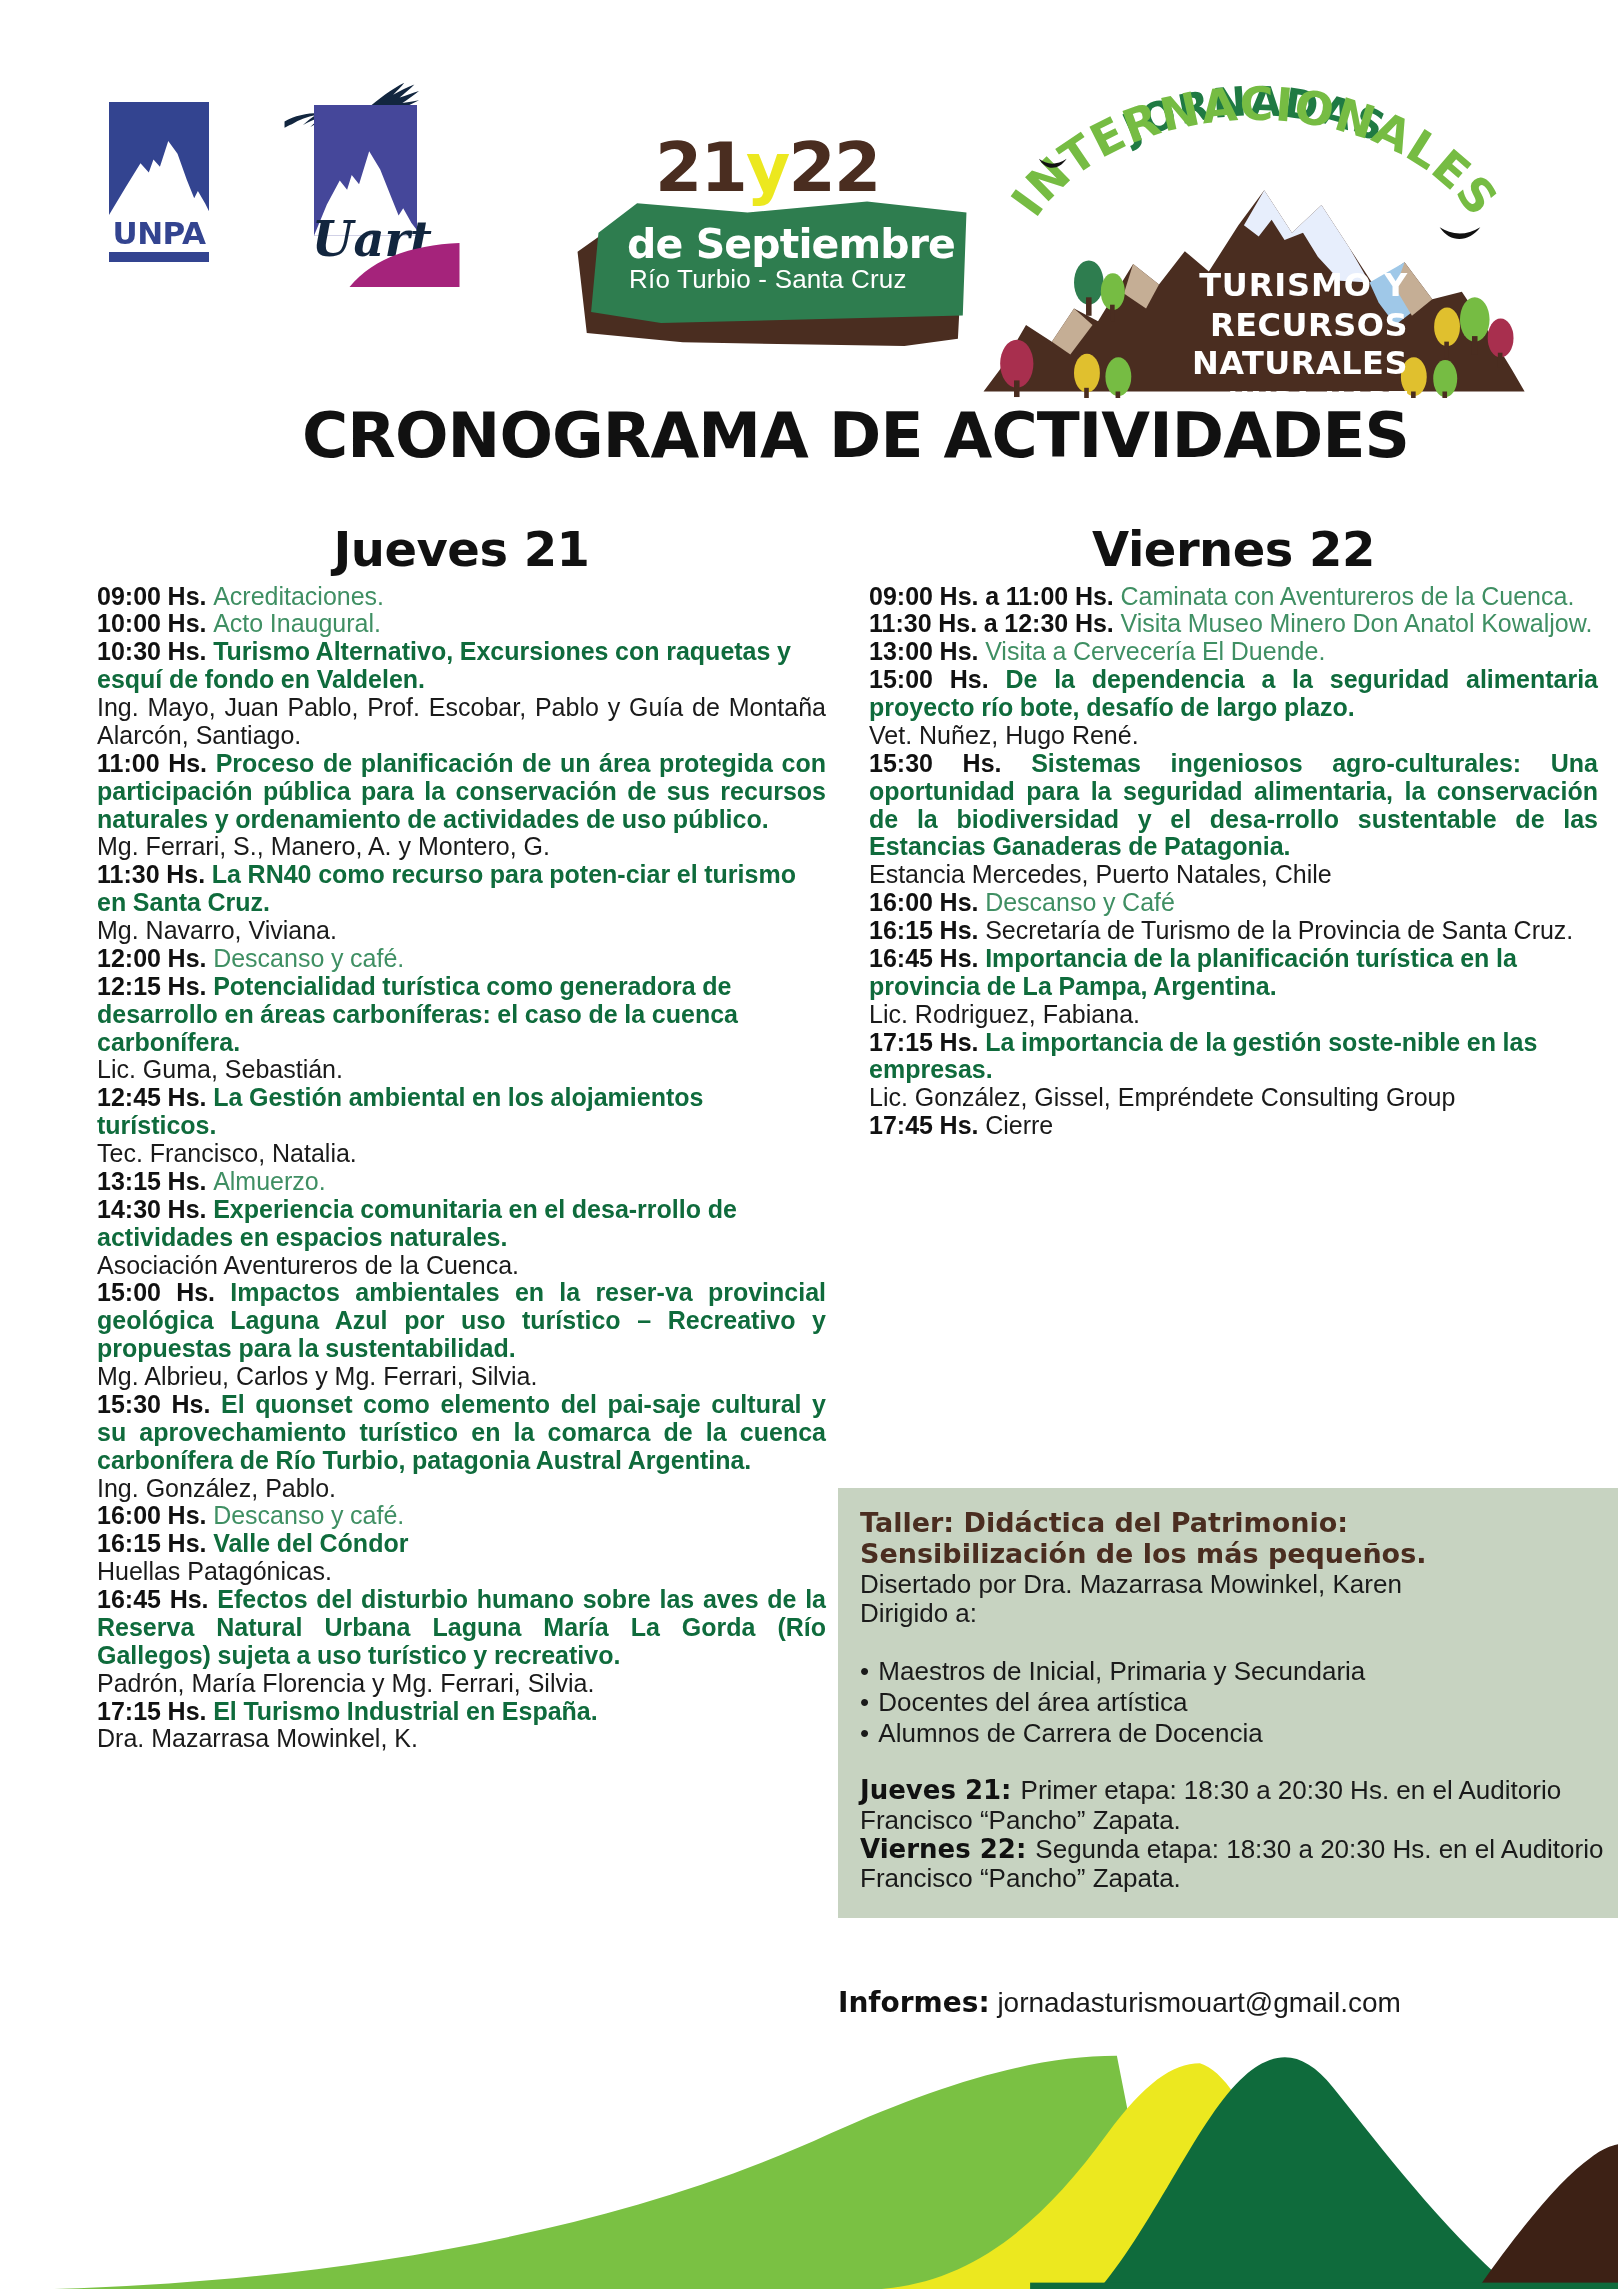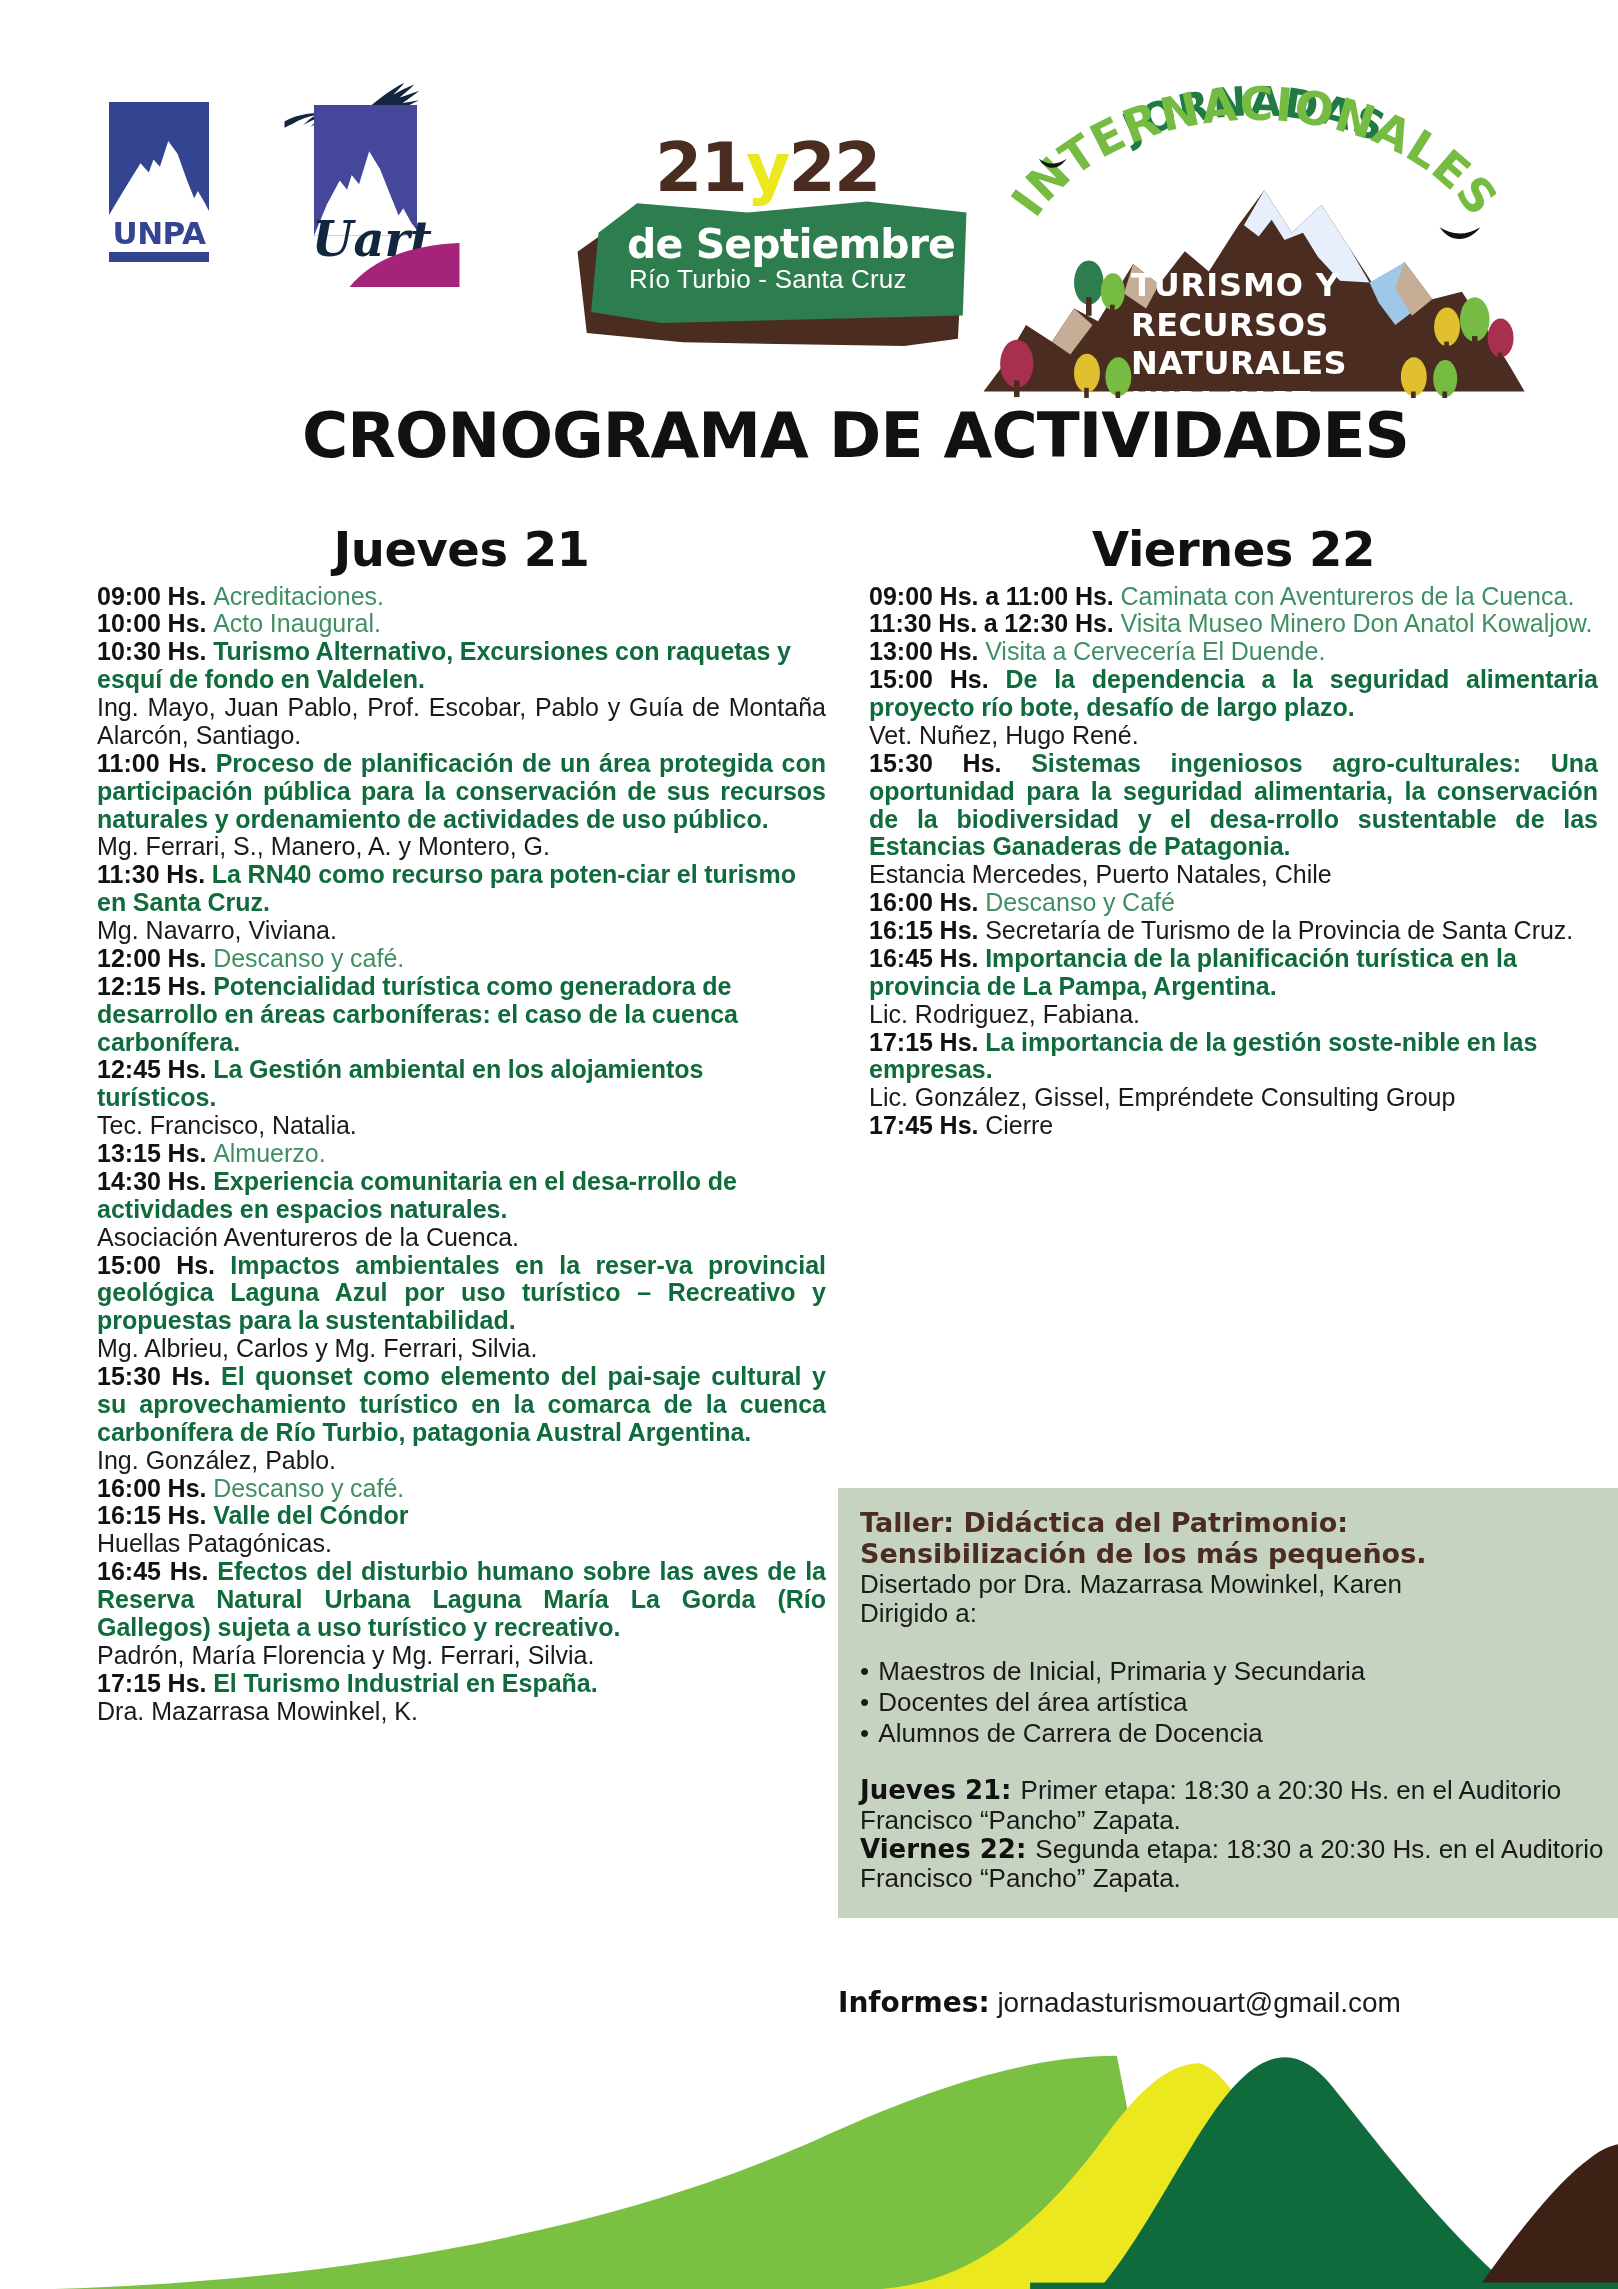--- a/index.html
+++ b/index.html
@@ -46,21 +46,21 @@
     font-family:"Liberation Sans", sans-serif;font-size:26px;color:#ffffff;letter-spacing:0.2px;
   }
 
   
   .event-logo{position:absolute;left:969px;top:35px;width:572px;height:360px;}
   .event-logo .arc-jorn{
     position:absolute;left:0;top:0;width:572px;height:185px;
   }
   .el-txt{font-family:"DejaVu Sans", sans-serif;font-weight:bold;}
   .event-logo .band{
-    position:absolute;left:162px;top:231px;width:277px;text-align:left;
+    position:absolute;left:162px;top:231px;width:277px;text-align:right;
     font-family:"DejaVu Sans", sans-serif;font-weight:bold;color:#ffffff;
   }
   .band-1{font-size:32px;letter-spacing:0.9px;}
   .band-2{font-size:32px;letter-spacing:0.5px;margin-top:2px;}
   .band-3{font-size:27px;letter-spacing:0.9px;margin-top:3.7px;}
 
   
   .main-title{
     position:absolute;left:0;top:399px;width:1619px;text-align:center;
     font-family:"DejaVu Sans", sans-serif;font-weight:bold;font-size:63px;color:#111111;
@@ -245,20 +245,21 @@
       <p class="item noj"><span class="t">09:00 Hs. </span><span class="d-light">Acreditaciones.</span></p>
       <p class="item noj"><span class="t">10:00 Hs. </span><span class="d-light">Acto Inaugural.</span></p>
       <p class="item noj"><span class="t">10:30 Hs. </span><span class="d-strong">Turismo Alternativo, Excursiones con raquetas y esquí de fondo en Valdelen.</span></p>
       <p class="speaker">Ing. Mayo, Juan Pablo, Prof. Escobar, Pablo y Guía de Montaña Alarcón, Santiago.</p>
       <p class="item"><span class="t">11:00 Hs. </span><span class="d-strong">Proceso de planificación de un área protegida con participación pública para la conservación de sus recursos naturales y ordenamiento de actividades de uso público.</span></p>
       <p class="speaker noj">Mg. Ferrari, S., Manero, A. y Montero, G.</p>
       <p class="item noj"><span class="t">11:30 Hs. </span><span class="d-strong">La RN40 como recurso para poten-ciar el turismo en Santa Cruz.</span></p>
       <p class="speaker noj">Mg. Navarro, Viviana.</p>
       <p class="item noj"><span class="t">12:00 Hs. </span><span class="d-light">Descanso y café.</span></p>
       <p class="item noj"><span class="t">12:15 Hs. </span><span class="d-strong">Potencialidad turística como generadora de desarrollo en áreas carboníferas: el caso de la cuenca carbonífera.</span></p>
+      <p class="speaker noj">Lic. Guma, Sebastián.</p>
       <p class="item noj"><span class="t">12:45 Hs. </span><span class="d-strong">La Gestión ambiental en los alojamientos turísticos.</span></p>
       <p class="speaker noj">Tec. Francisco, Natalia.</p>
       <p class="item noj"><span class="t">13:15 Hs. </span><span class="d-light">Almuerzo.</span></p>
       <p class="item noj"><span class="t">14:30 Hs. </span><span class="d-strong">Experiencia comunitaria en el desa-rrollo de actividades en espacios naturales.</span></p>
       <p class="speaker noj">Asociación Aventureros de la Cuenca.</p>
       <p class="item"><span class="t">15:00 Hs. </span><span class="d-strong">Impactos ambientales en la reser-va provincial geológica Laguna Azul por uso turístico – Recreativo y propuestas para la sustentabilidad.</span></p>
       <p class="speaker noj">Mg. Albrieu, Carlos y Mg. Ferrari, Silvia.</p>
       <p class="item"><span class="t">15:30 Hs. </span><span class="d-strong">El quonset como elemento del pai-saje cultural y su aprovechamiento turístico en la comarca de la cuenca carbonífera de Río Turbio, patagonia Austral Argentina.</span></p>
       <p class="speaker noj">Ing. González, Pablo.</p>
       <p class="item noj"><span class="t">16:00 Hs. </span><span class="d-light">Descanso y café.</span></p>

